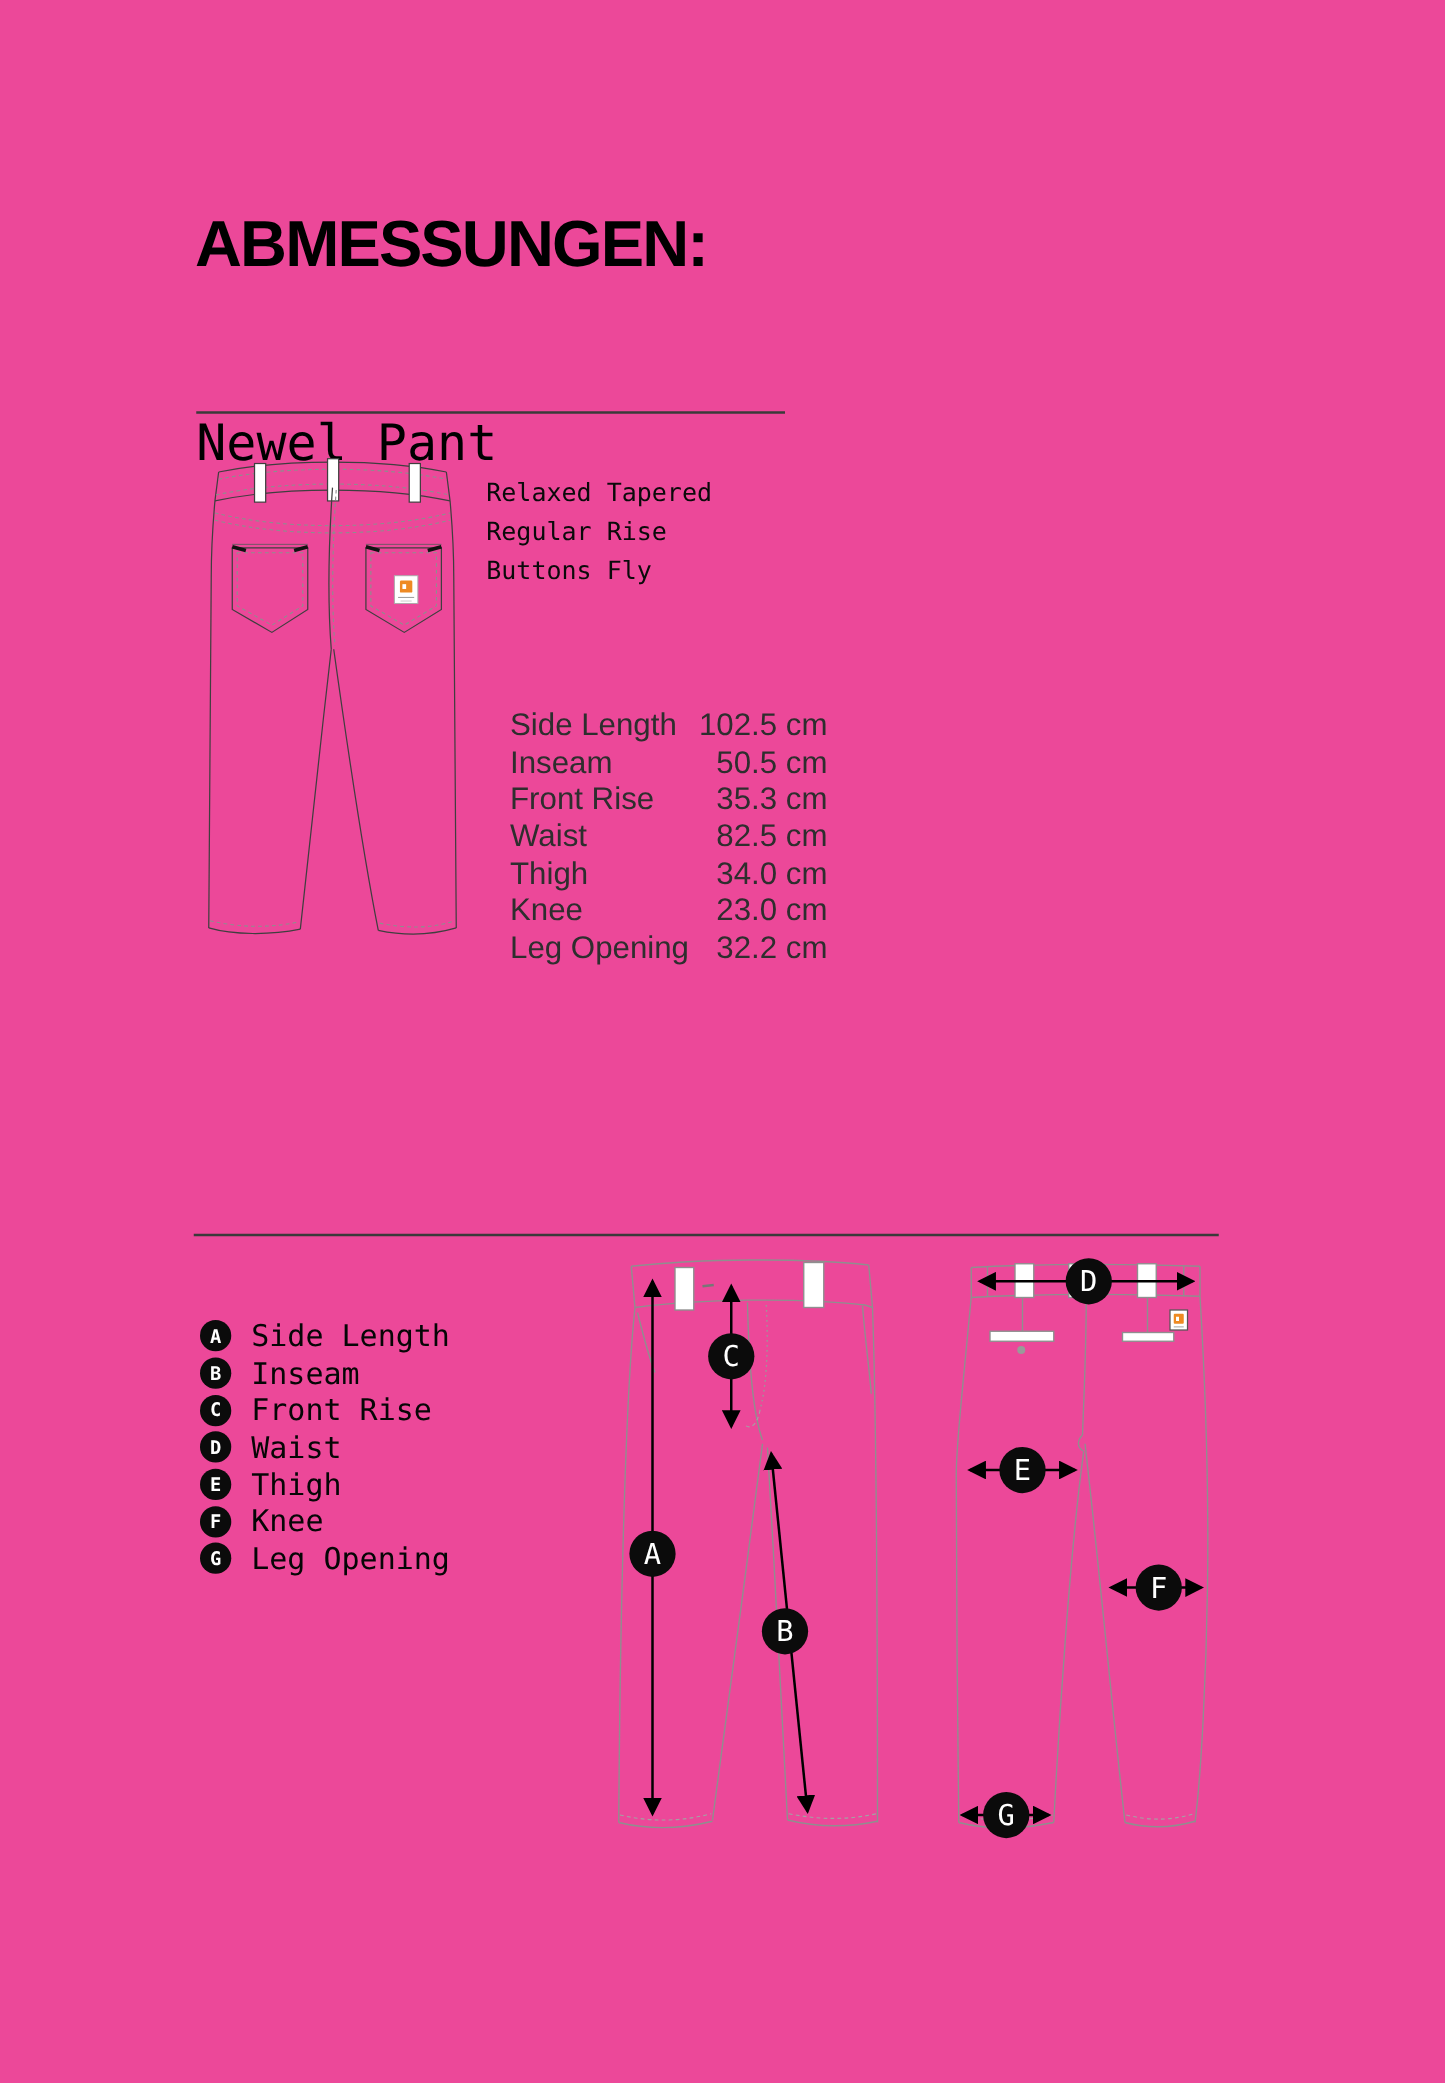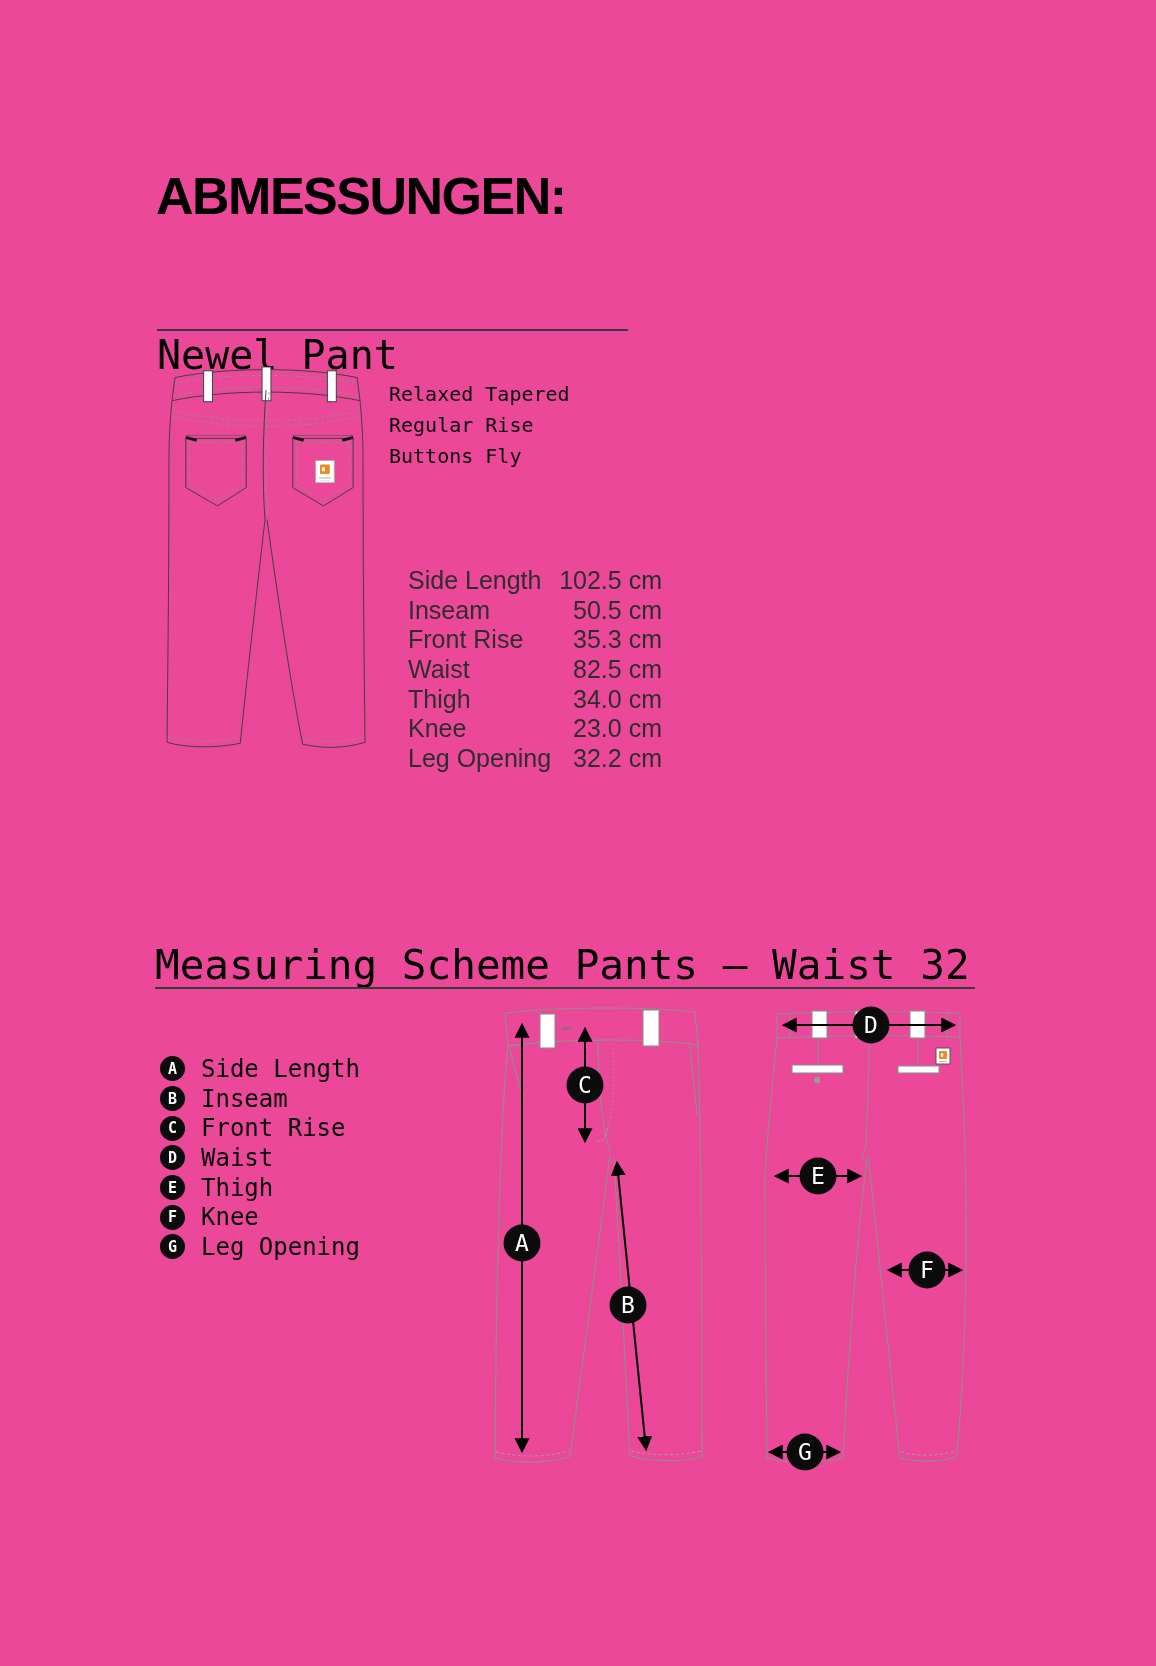--- a/index.html
+++ b/index.html
@@ -138,21 +138,20 @@
     <div class="meas-row">
       <span class="meas-label">Knee</span>
       <span class="meas-value">23.0 cm</span>
     </div>
     <div class="meas-row">
       <span class="meas-label">Leg Opening</span>
       <span class="meas-value">32.2 cm</span>
     </div>
   </div>
 
-  <div class="h2 mono">Measuring Scheme Pants – Waist 32</div>
   <div class="rule rule-scheme"></div>
 
   <div class="legend">
     <div class="legend-item">
       <span class="key-dot">A</span>
       <span class="legend-label">Side Length</span>
     </div>
     <div class="legend-item">
       <span class="key-dot">B</span>
       <span class="legend-label">Inseam</span>

